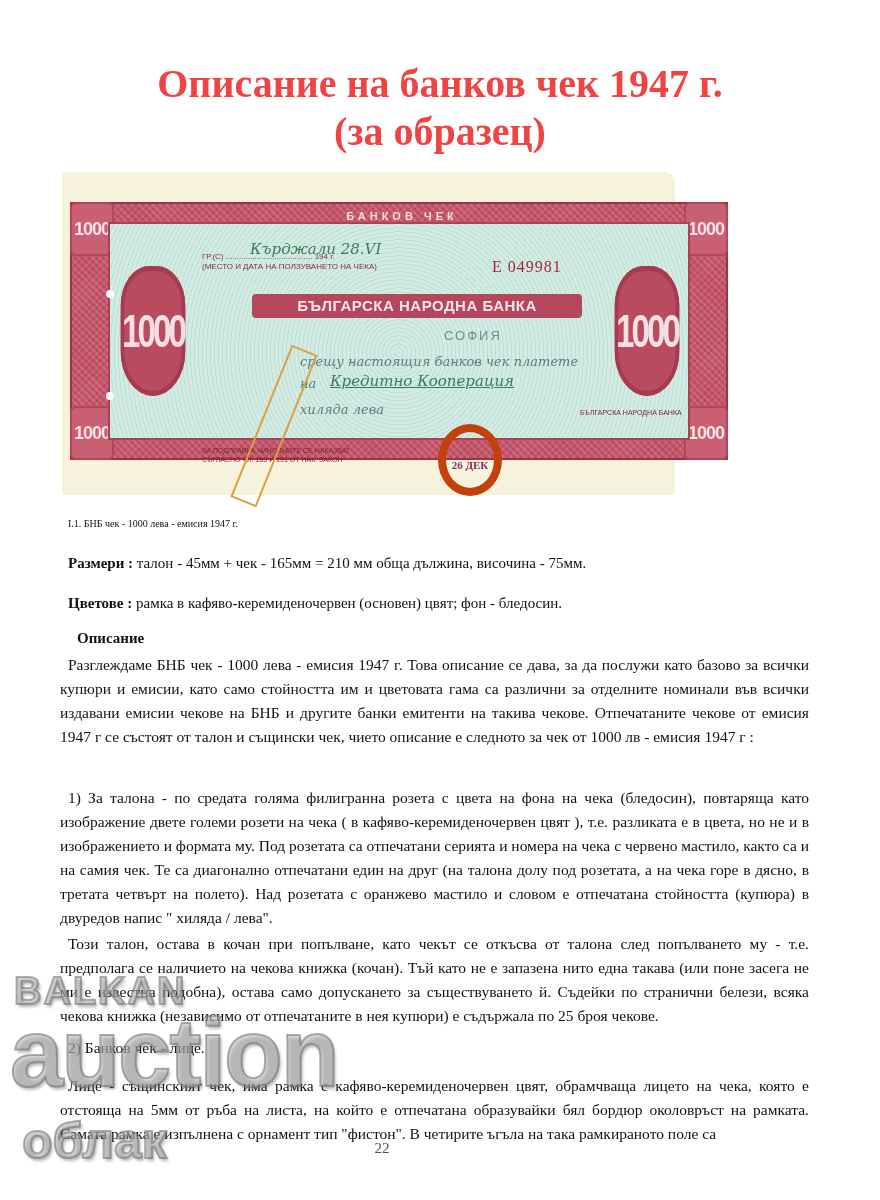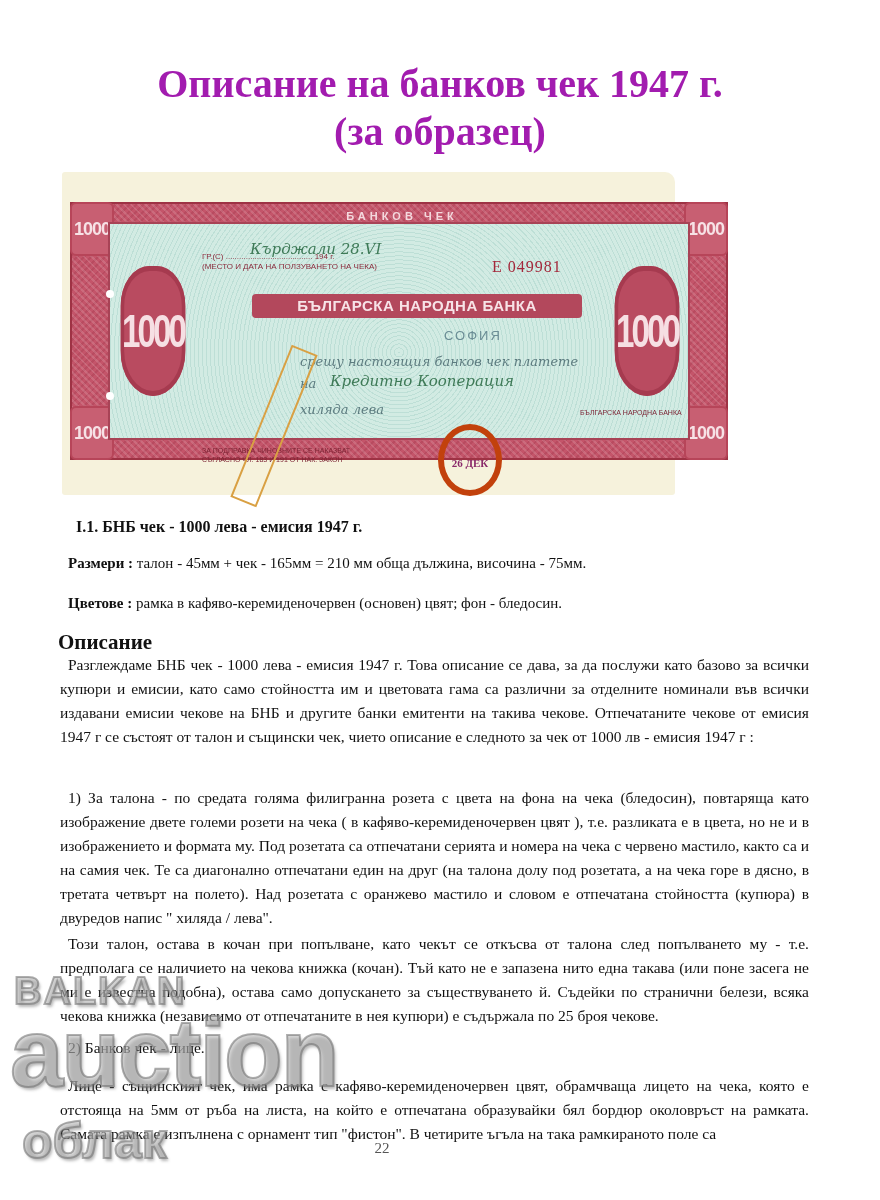--- a/index.html
+++ b/index.html
@@ -1,19 +1,19 @@
 <!DOCTYPE html>
 <html><head>
 <meta charset="utf-8">
 <style>
   html, body { margin:0; padding:0; background:#ffffff; }
   body { width:880px; height:1200px; position:relative; overflow:hidden;
          font-family:"Liberation Serif", "DejaVu Serif", serif; color:#111; }
   .page-title { position:absolute; left:0; top:60px; width:880px; text-align:center;
-                font-weight:bold; font-size:40px; line-height:48px; color:#a21caf; }
+                font-weight:bold; font-size:40px; line-height:48px; color:#ef4444; }
   
   .check { position:absolute; left:62px; top:172px; width:613px; height:323px;
            background:#f6f2dc; border-radius:3px 10px 3px 3px; }
   .check-frame { position:absolute; left:8px; top:30px; width:658px; height:258px;
                  background:#c4556a; border:2px solid #9e3244; box-sizing:border-box; }
   .check-frame::before { content:""; position:absolute; inset:0;
     background:repeating-linear-gradient(45deg, rgba(255,255,255,0.13) 0 2px, transparent 2px 5px),
                repeating-linear-gradient(-45deg, rgba(120,20,40,0.15) 0 2px, transparent 2px 5px); }
   .check-field { position:absolute; left:36px; top:18px; width:582px; height:218px;
                  background:#d2ebe3; border:2px solid #a84356; box-sizing:border-box; }
@@ -37,31 +37,31 @@
                  border-radius:4px; color:#f7e3e7; font-family:"Liberation Sans",sans-serif; font-weight:bold;
                  font-size:15px; text-align:center; line-height:24px; letter-spacing:0.5px; }
   .city { position:absolute; left:290px; top:104px; font-family:"Liberation Sans",sans-serif; font-size:13px;
           color:#6b8d95; letter-spacing:2px;margin-left:44px; }
   .script { position:absolute; font-family:"DejaVu Serif",serif; font-style:italic; font-size:13px; color:#5c7b7f; }
   .handwriting { position:absolute; font-family:"DejaVu Serif",serif; font-style:italic; font-size:15px; color:#3e7a57; }
   .small-print { position:absolute; left:92px; top:222px; font-family:"Liberation Sans",sans-serif;
                  font-size:7px; color:#7c2434; line-height:9px; }
   .bank-sig { position:absolute; left:470px; top:185px; font-family:"Liberation Sans",sans-serif;
               font-size:7px; color:#7c2434; }
-  .stamp { position:absolute; left:328px; top:200px; width:64px; height:72px; border:6px solid #c2410c;
+  .stamp { position:absolute; left:328px; top:200px; width:64px; height:72px; border:8px solid #c2410c;
            border-radius:50%; color:#8a2a6a; font-size:14px; font-weight:bold; text-align:center; line-height:66px;
            box-sizing:border-box; }
   .orange-stamp { position:absolute; left:150px; top:120px; width:24px; height:160px; border:2px solid #d9a043;
                   transform:rotate(22deg); }
   .punch { position:absolute; width:8px; height:8px; background:#fff; border-radius:50%; }
   
-  .section-heading { position:absolute; left:76px; top:518px; font-weight:bold; font-size:16px; }
+  .section-heading { position:absolute; left:68px; top:518px; font-weight:normal; font-size:10px; }
   .field-line { position:absolute; left:68px; font-size:15px; }
   .field-line b { font-weight:bold; }
-  .sub-heading { position:absolute; left:58px; top:630px; font-weight:bold; font-size:21px; }
+  .sub-heading { position:absolute; left:77px; top:630px; font-weight:bold; font-size:15px; }
   .para { position:absolute; left:60px; width:749px; font-size:15.5px; line-height:24px; text-align:justify;
           text-indent:8px; }
   .page-number { position:absolute; left:0; width:764px; top:1140px; text-align:center; font-size:15px; color:#555; }
   .watermark { position:absolute; left:10px; top:970px; width:420px; height:210px; pointer-events:none; }
   .wm { position:absolute; font-family:"Liberation Sans",sans-serif; font-weight:bold; color:rgba(180,180,180,0.55);
         -webkit-text-stroke:2px rgba(110,110,110,0.55); text-shadow:2px 3px 3px rgba(80,80,80,0.4); }
 </style>
 </head>
 <body>
 
@@ -82,21 +82,21 @@
       <div class="place-label">
         <div><span>ГР.(С)</span> ....................................... <span>194</span> г.</div>
         <div>(МЕСТО И ДАТА НА ПОЛЗУВАНЕТО НА ЧЕКА)</div>
       </div>
       <div class="handwriting" style="left:140px;top:16px;">Кърджали 28.VI</div>
       <div class="serial">Е 049981</div>
       <div class="bank-ribbon">БЪЛГАРСКА НАРОДНА БАНКА</div>
       <div class="city">СОФИЯ</div>
       <div class="script" style="left:190px;top:130px;">срещу настоящия банков чек платете</div>
       <div class="script" style="left:190px;top:152px;">на</div>
-      <div class="handwriting" style="left:220px;top:148px;">Кредитно Кооперация</div>
+      <div class="handwriting" style="left:220px;top:148px;text-decoration:underline;">Кредитно Кооперация</div>
       <div class="script" style="left:190px;top:178px;">хиляда лева</div>
       <div class="bank-sig">БЪЛГАРСКА НАРОДНА БАНКА</div>
       <div class="small-print">
         <div>ЗА ПОДПРАВКА ЧИНОВНИТЕ СЕ НАКАЗВАТ</div>
         <div>СЪГЛАСНО ЧЛ. 183 И 191 ОТ НАК. ЗАКОН</div>
       </div>
       <div class="orange-stamp"></div>
       <div class="stamp" style="font-size:11px;">26 ДЕК</div>
     </div>
 

